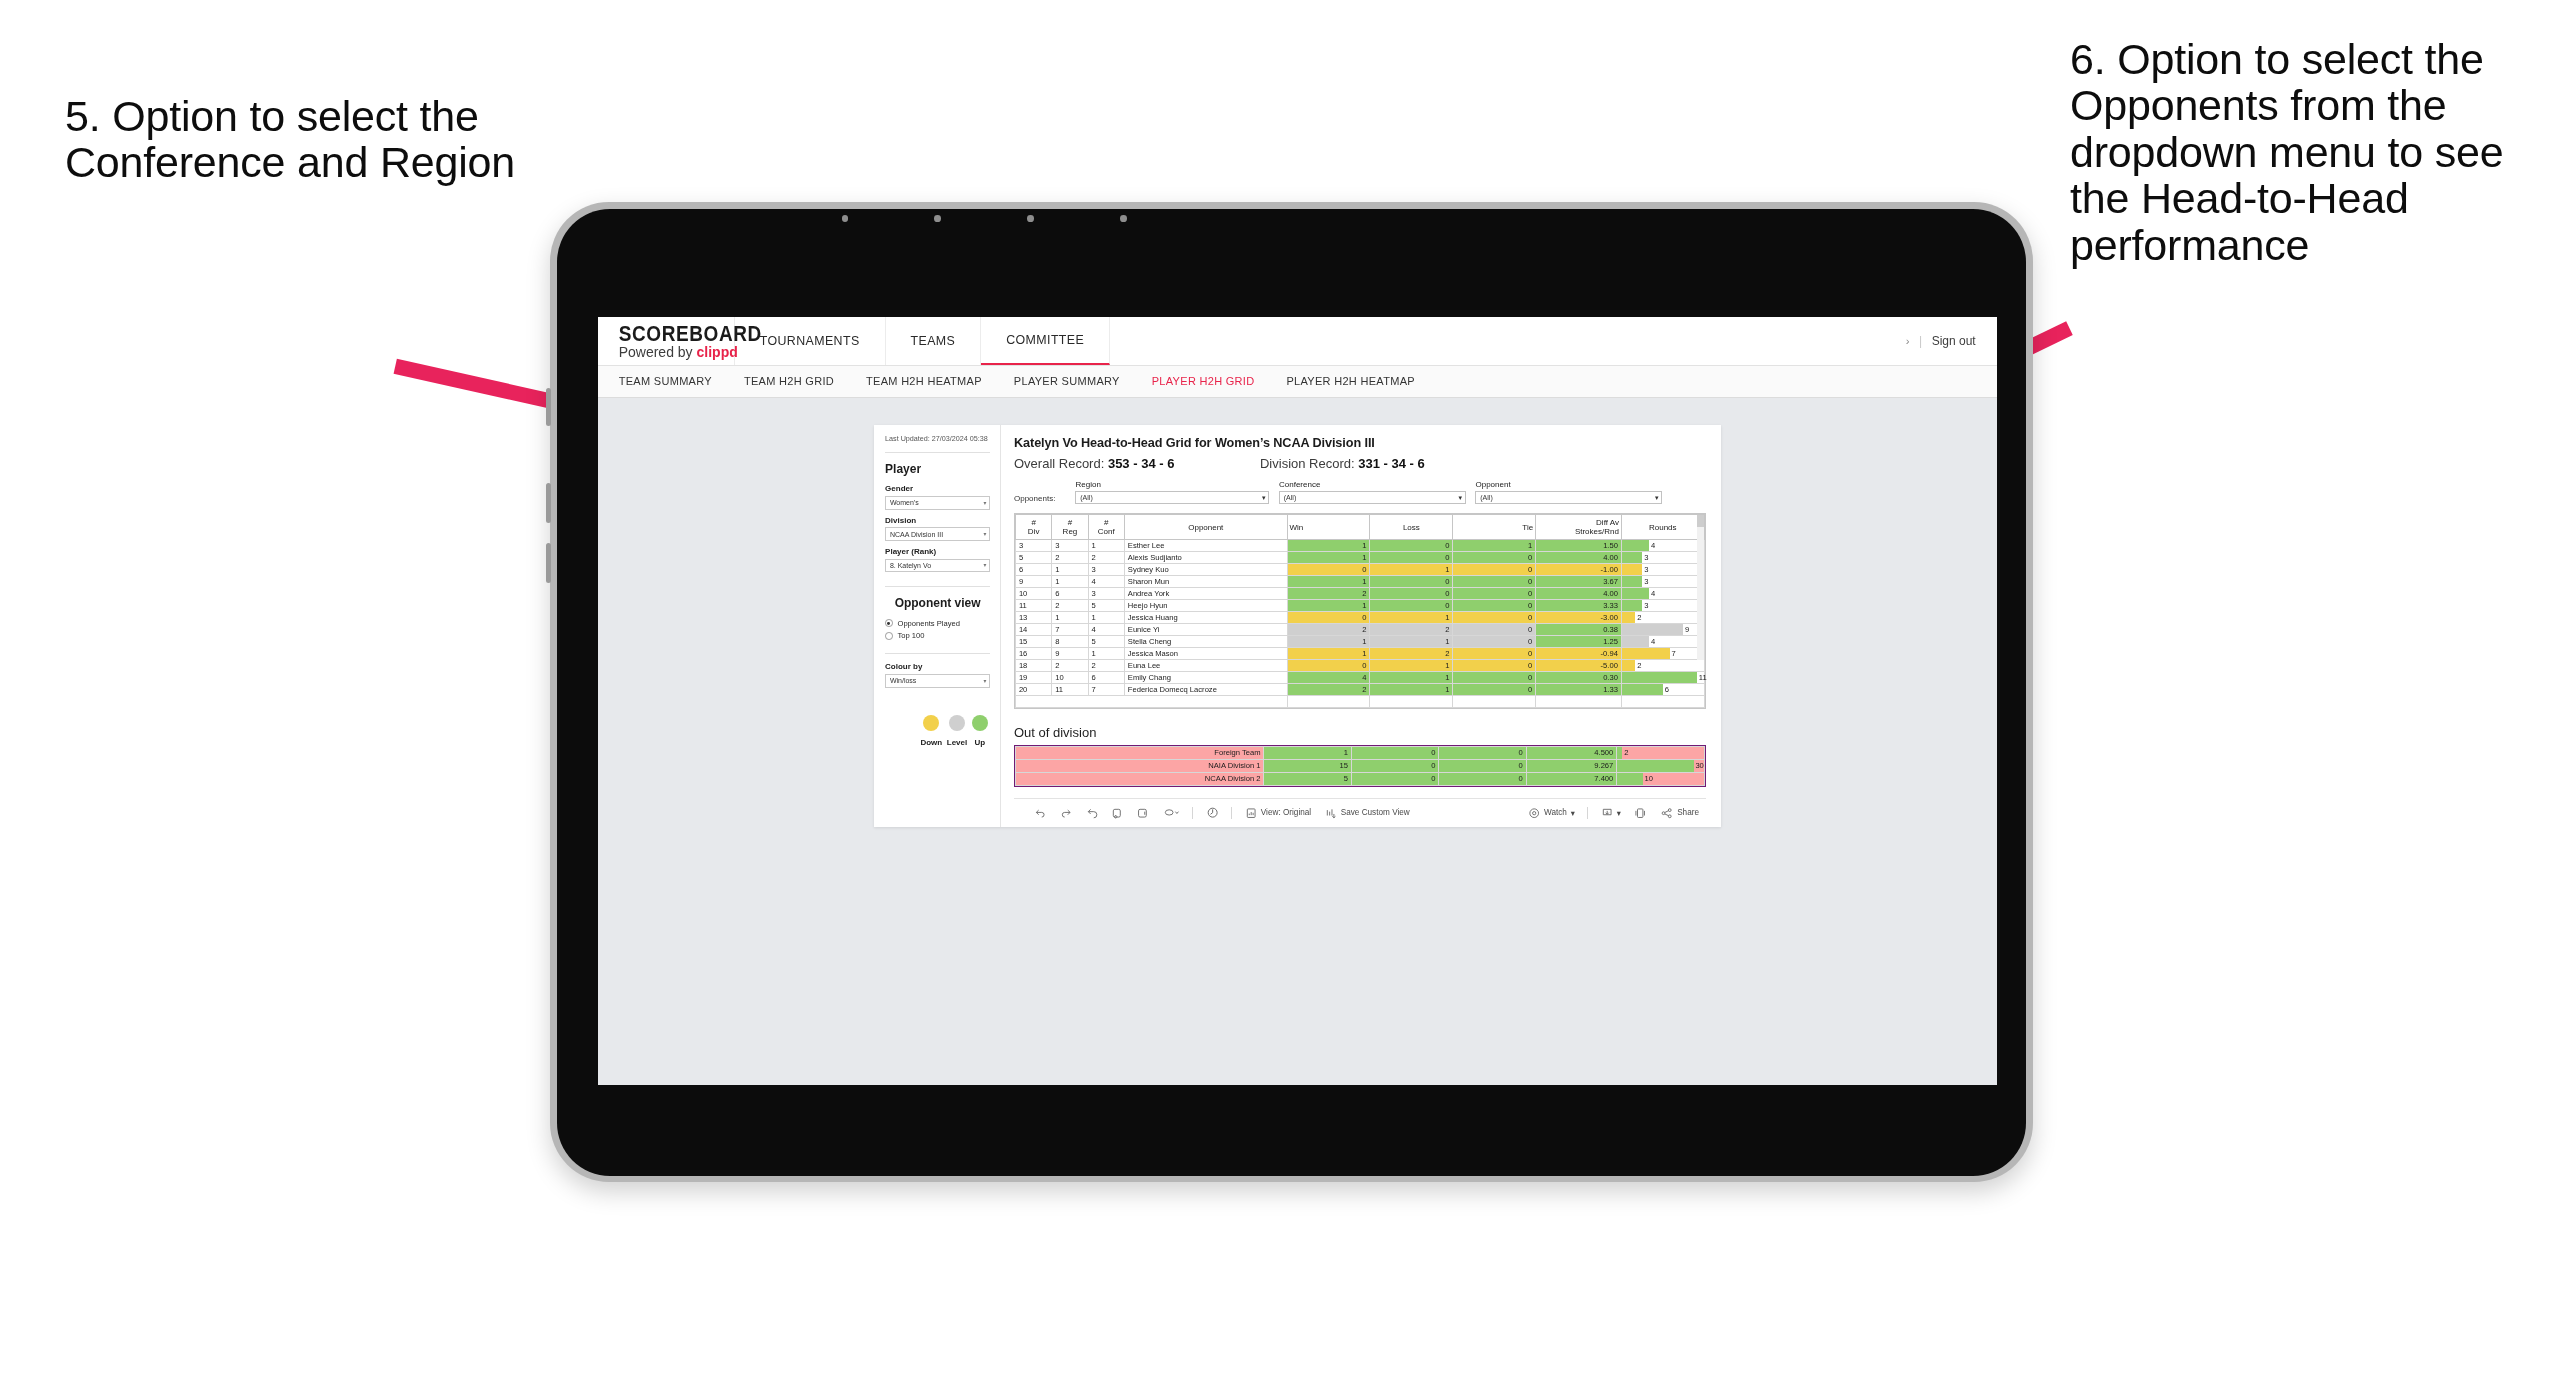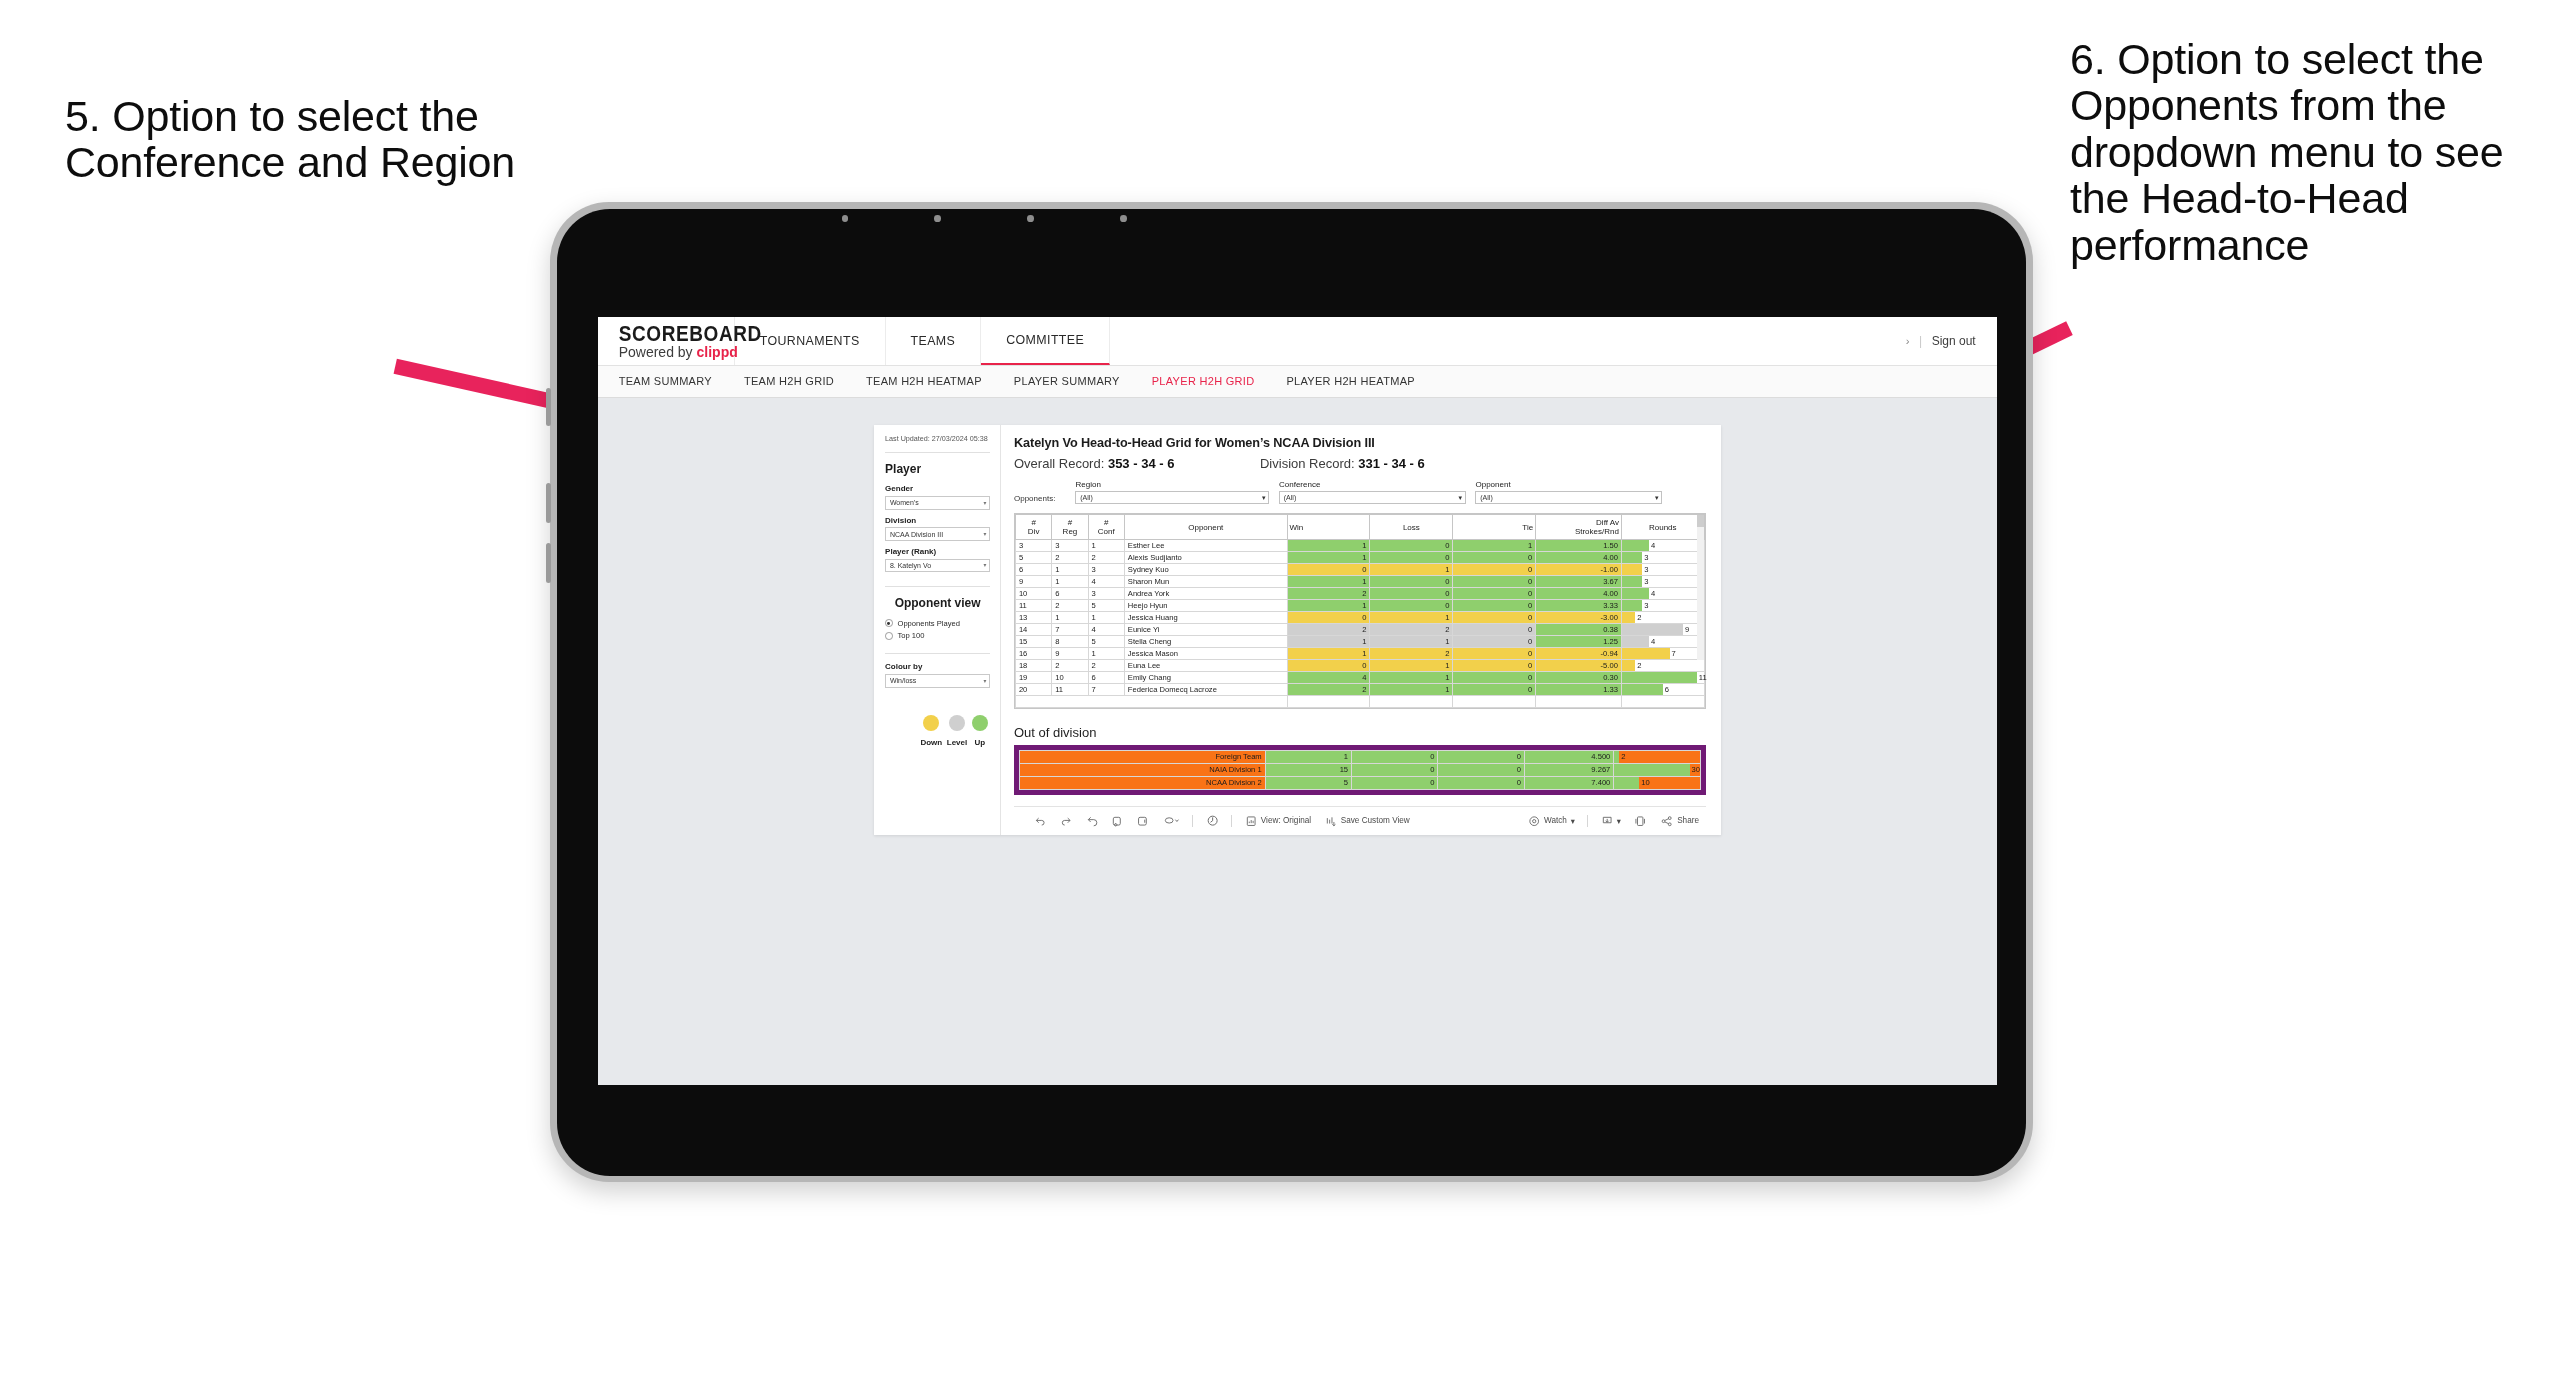--- a/index.html
+++ b/index.html
@@ -166,21 +166,21 @@
   .bar-green { background:#8fcf6d; }
   .bar-yellow { background:#f2d04b; }
   .bar-grey { background:#cfcfcf; }
 
   .tblank td { height:31px; border-left:1px solid #d7d7d7; border-right:1px solid #d7d7d7;
                border-top:none; border-bottom:none; background:#fff; }
   .vscroll { position:absolute; right:1px; top:1px; width:6.7px; height:145px; background:#f1f1f1; }
   .vscroll i { display:block; width:6.7px; height:12.4px; background:#cdcdcd; }
 
   .ood-title { font-size:13px; color:#1f1f1f; margin-top:16px; margin-bottom:4.8px; }
-  .oodbox { border:5px solid #701a75; background:#f97316; }
+  .oodbox { border:1px solid #701a75; background:#fca5a5; }
   table.ood { border-collapse:collapse; width:100%; table-layout:fixed; font-size:7.6px; color:#1b1b1b; }
   table.ood td { border:1px solid #d7d7d7; padding:1px 2.9px; height:13px; vertical-align:middle; }
   .o-name { width:162px; text-align:right; }
 
   
   .toolbar {
     display:flex; align-items:center; gap:0; height:28.5px; margin-top:11.4px;
     padding-left:13.3px; font-size:8.2px; color:#4a4a4a;
     border-top:1px solid #e3e3e3;
   }

